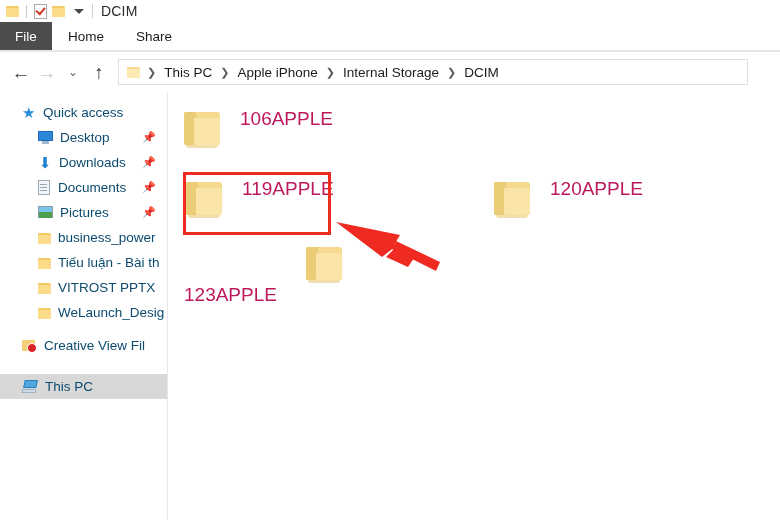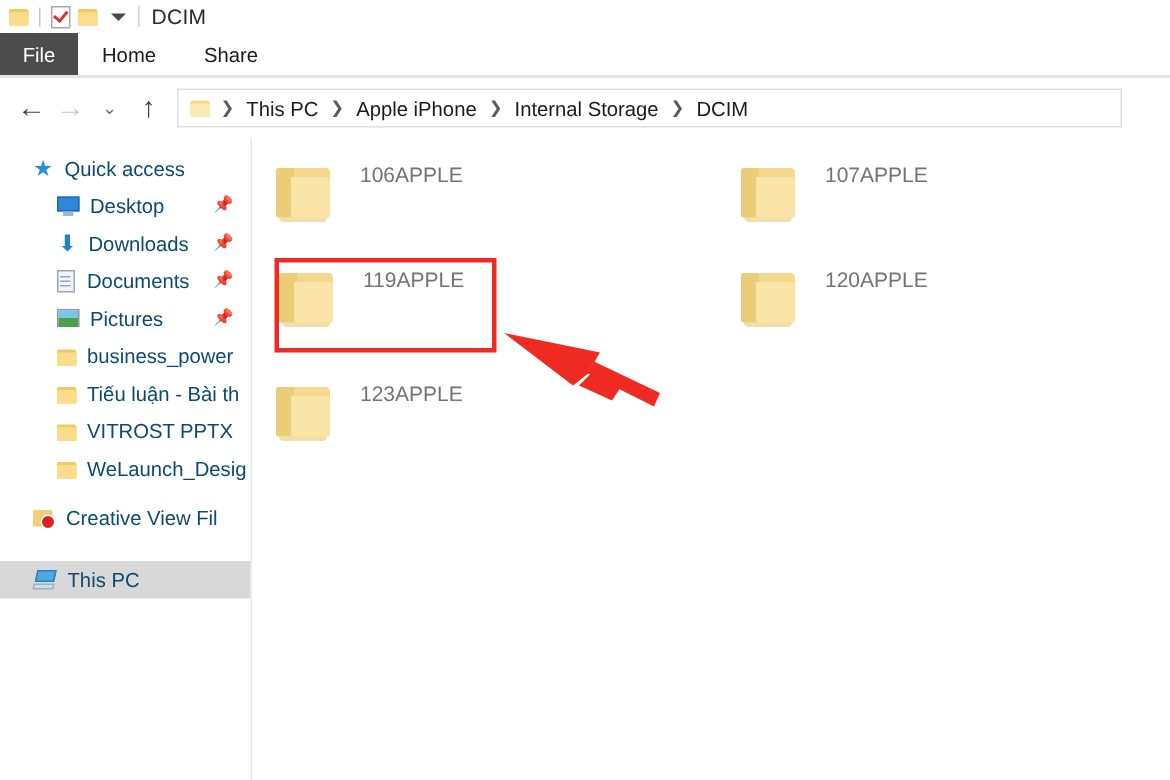--- a/index.html
+++ b/index.html
@@ -215,21 +215,21 @@
   }
   .tile-icon .ffront {
     position: absolute; left: 12px; top: 9px; width: 26px; height: 27px;
     background: #fae4a8; border-radius: 0 3px 2px 2px;
   }
   .tile-icon .fshadow {
     position: absolute; left: 4px; top: 36px; width: 32px; height: 3px;
     background: #efd89b; border-radius: 0 0 3px 3px; opacity: .85;
   }
   .tile-label {
-    font-size: 14px; color: #737373; margin-left: 16px;
+    font-size: 19px; color: #be185d; margin-left: 16px;
     align-self: flex-start; margin-top: 10px; white-space: nowrap;
   }
 
   
   .redbox {
     position: absolute; border: 3px solid #ef2a21; background: transparent;
   }
   .arrow-svg { position: absolute; pointer-events: none; }
 </style>
 </head>
@@ -399,29 +399,20 @@
       <div class="tile" style="left:0px; top:6px;">
         <span class="tile-icon">
           <span class="fbk2"></span>
             <span class="fflap"></span>
             <span class="ffront"></span>
             <span class="fshadow"></span>
         </span>
         <span class="tile-label">106APPLE</span>
       </div>
 
-      <div class="tile" style="left:310px; top:6px;">
-        <span class="tile-icon">
-          <span class="fbk2"></span>
-            <span class="fflap"></span>
-            <span class="ffront"></span>
-            <span class="fshadow"></span>
-        </span>
-        <span class="tile-label">107APPLE</span>
-      </div>
 
       <div class="tile" style="left:2px; top:76px;">
         <span class="tile-icon">
           <span class="fbk2"></span>
             <span class="fflap"></span>
             <span class="ffront"></span>
             <span class="fshadow"></span>
         </span>
         <span class="tile-label">119APPLE</span>
       </div>
@@ -429,21 +420,21 @@
       <div class="tile" style="left:310px; top:76px;">
         <span class="tile-icon">
           <span class="fbk2"></span>
             <span class="fflap"></span>
             <span class="ffront"></span>
             <span class="fshadow"></span>
         </span>
         <span class="tile-label">120APPLE</span>
       </div>
 
-      <div class="tile" style="left:0px; top:152px;">
+      <div class="tile" style="left:0px; top:152px;flex-direction:column;">
         <span class="tile-icon">
           <span class="fbk2"></span>
             <span class="fflap"></span>
             <span class="ffront"></span>
             <span class="fshadow"></span>
         </span>
         <span class="tile-label">123APPLE</span>
       </div>
     </div>
   </div>

